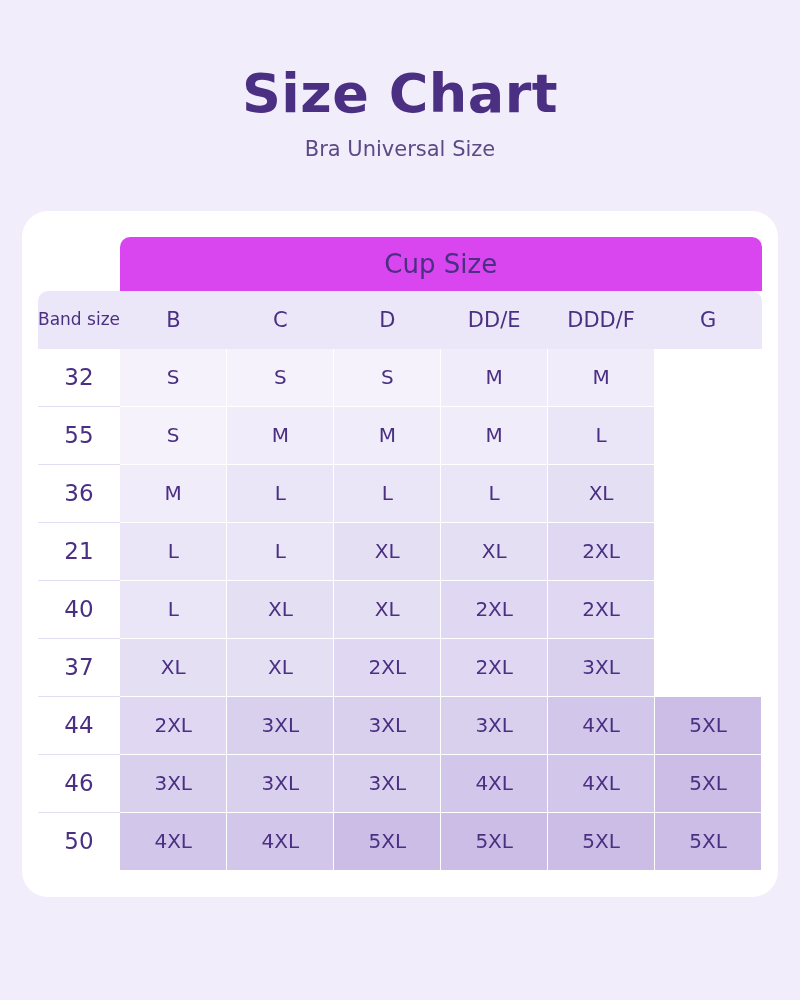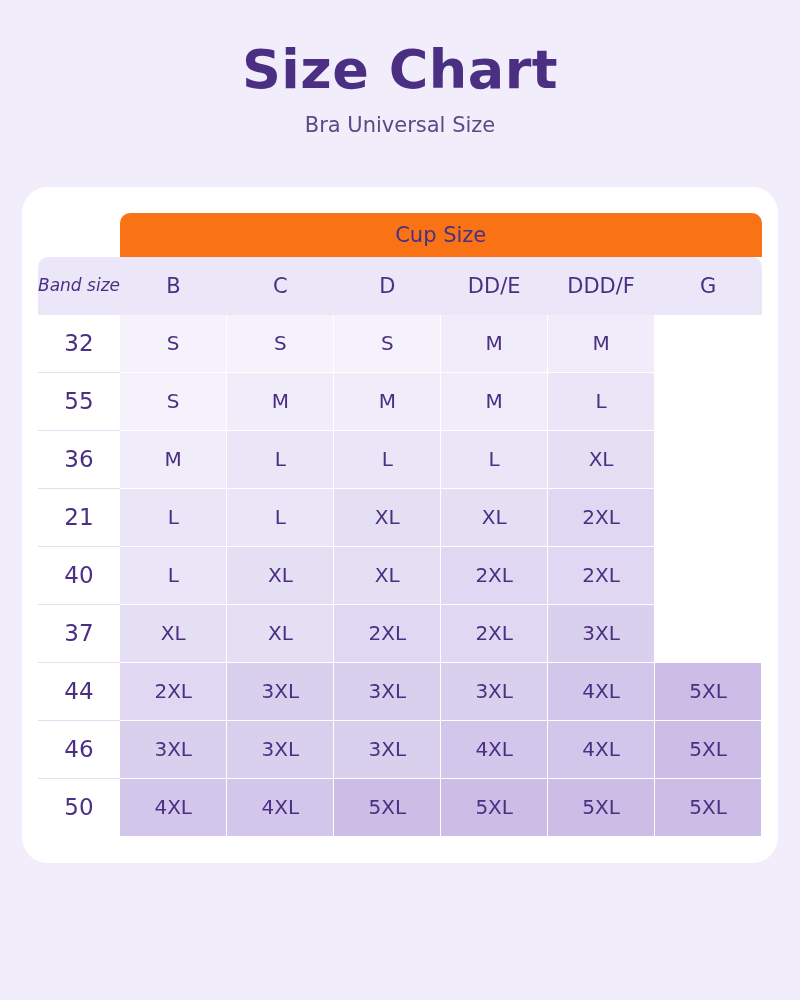--- a/index.html
+++ b/index.html
@@ -18,21 +18,21 @@
     width: 800px;
     height: 1000px;
     box-sizing: border-box;
     display: flex;
     flex-direction: column;
     align-items: center;
   }
   .header {
     width: 100%;
     text-align: center;
-    padding-top: 42px;
+    padding-top: 66px;
   }
   .title {
     font-size: 54px;
     font-weight: bold;
     color: #4a2f82;
     letter-spacing: 0.5px;
     line-height: 1.05;
     margin: 0;
   }
   .subtitle {
@@ -60,35 +60,34 @@
     text-align: center;
     vertical-align: middle;
     font-weight: normal;
     padding: 0;
   }
   .corner-blank {
     width: 82px;
     background: #ffffff;
   }
   .cup-header {
-    background: #f97316;
-    color: #4a2f82;
-    font-size: 21px;
-    height: 44px;
+    background: #d946ef;
+    color: #4a2f82;
+    font-size: 26px;
+    height: 54px;
     border-top-left-radius: 10px;
     border-top-right-radius: 10px;
   }
   .bandsize-head {
     background: #ece7f8;
     color: #4a2f82;
     font-size: 17px;
     height: 58px;
     line-height: 1.12;
     border-top-left-radius: 10px;
-    font-style: italic;
   }
   .cup-col-head {
     background: #ece7f8;
     color: #4a2f82;
     font-size: 21px;
     height: 58px;
   }
   .cup-col-head.last {
     border-top-right-radius: 10px;
   }

